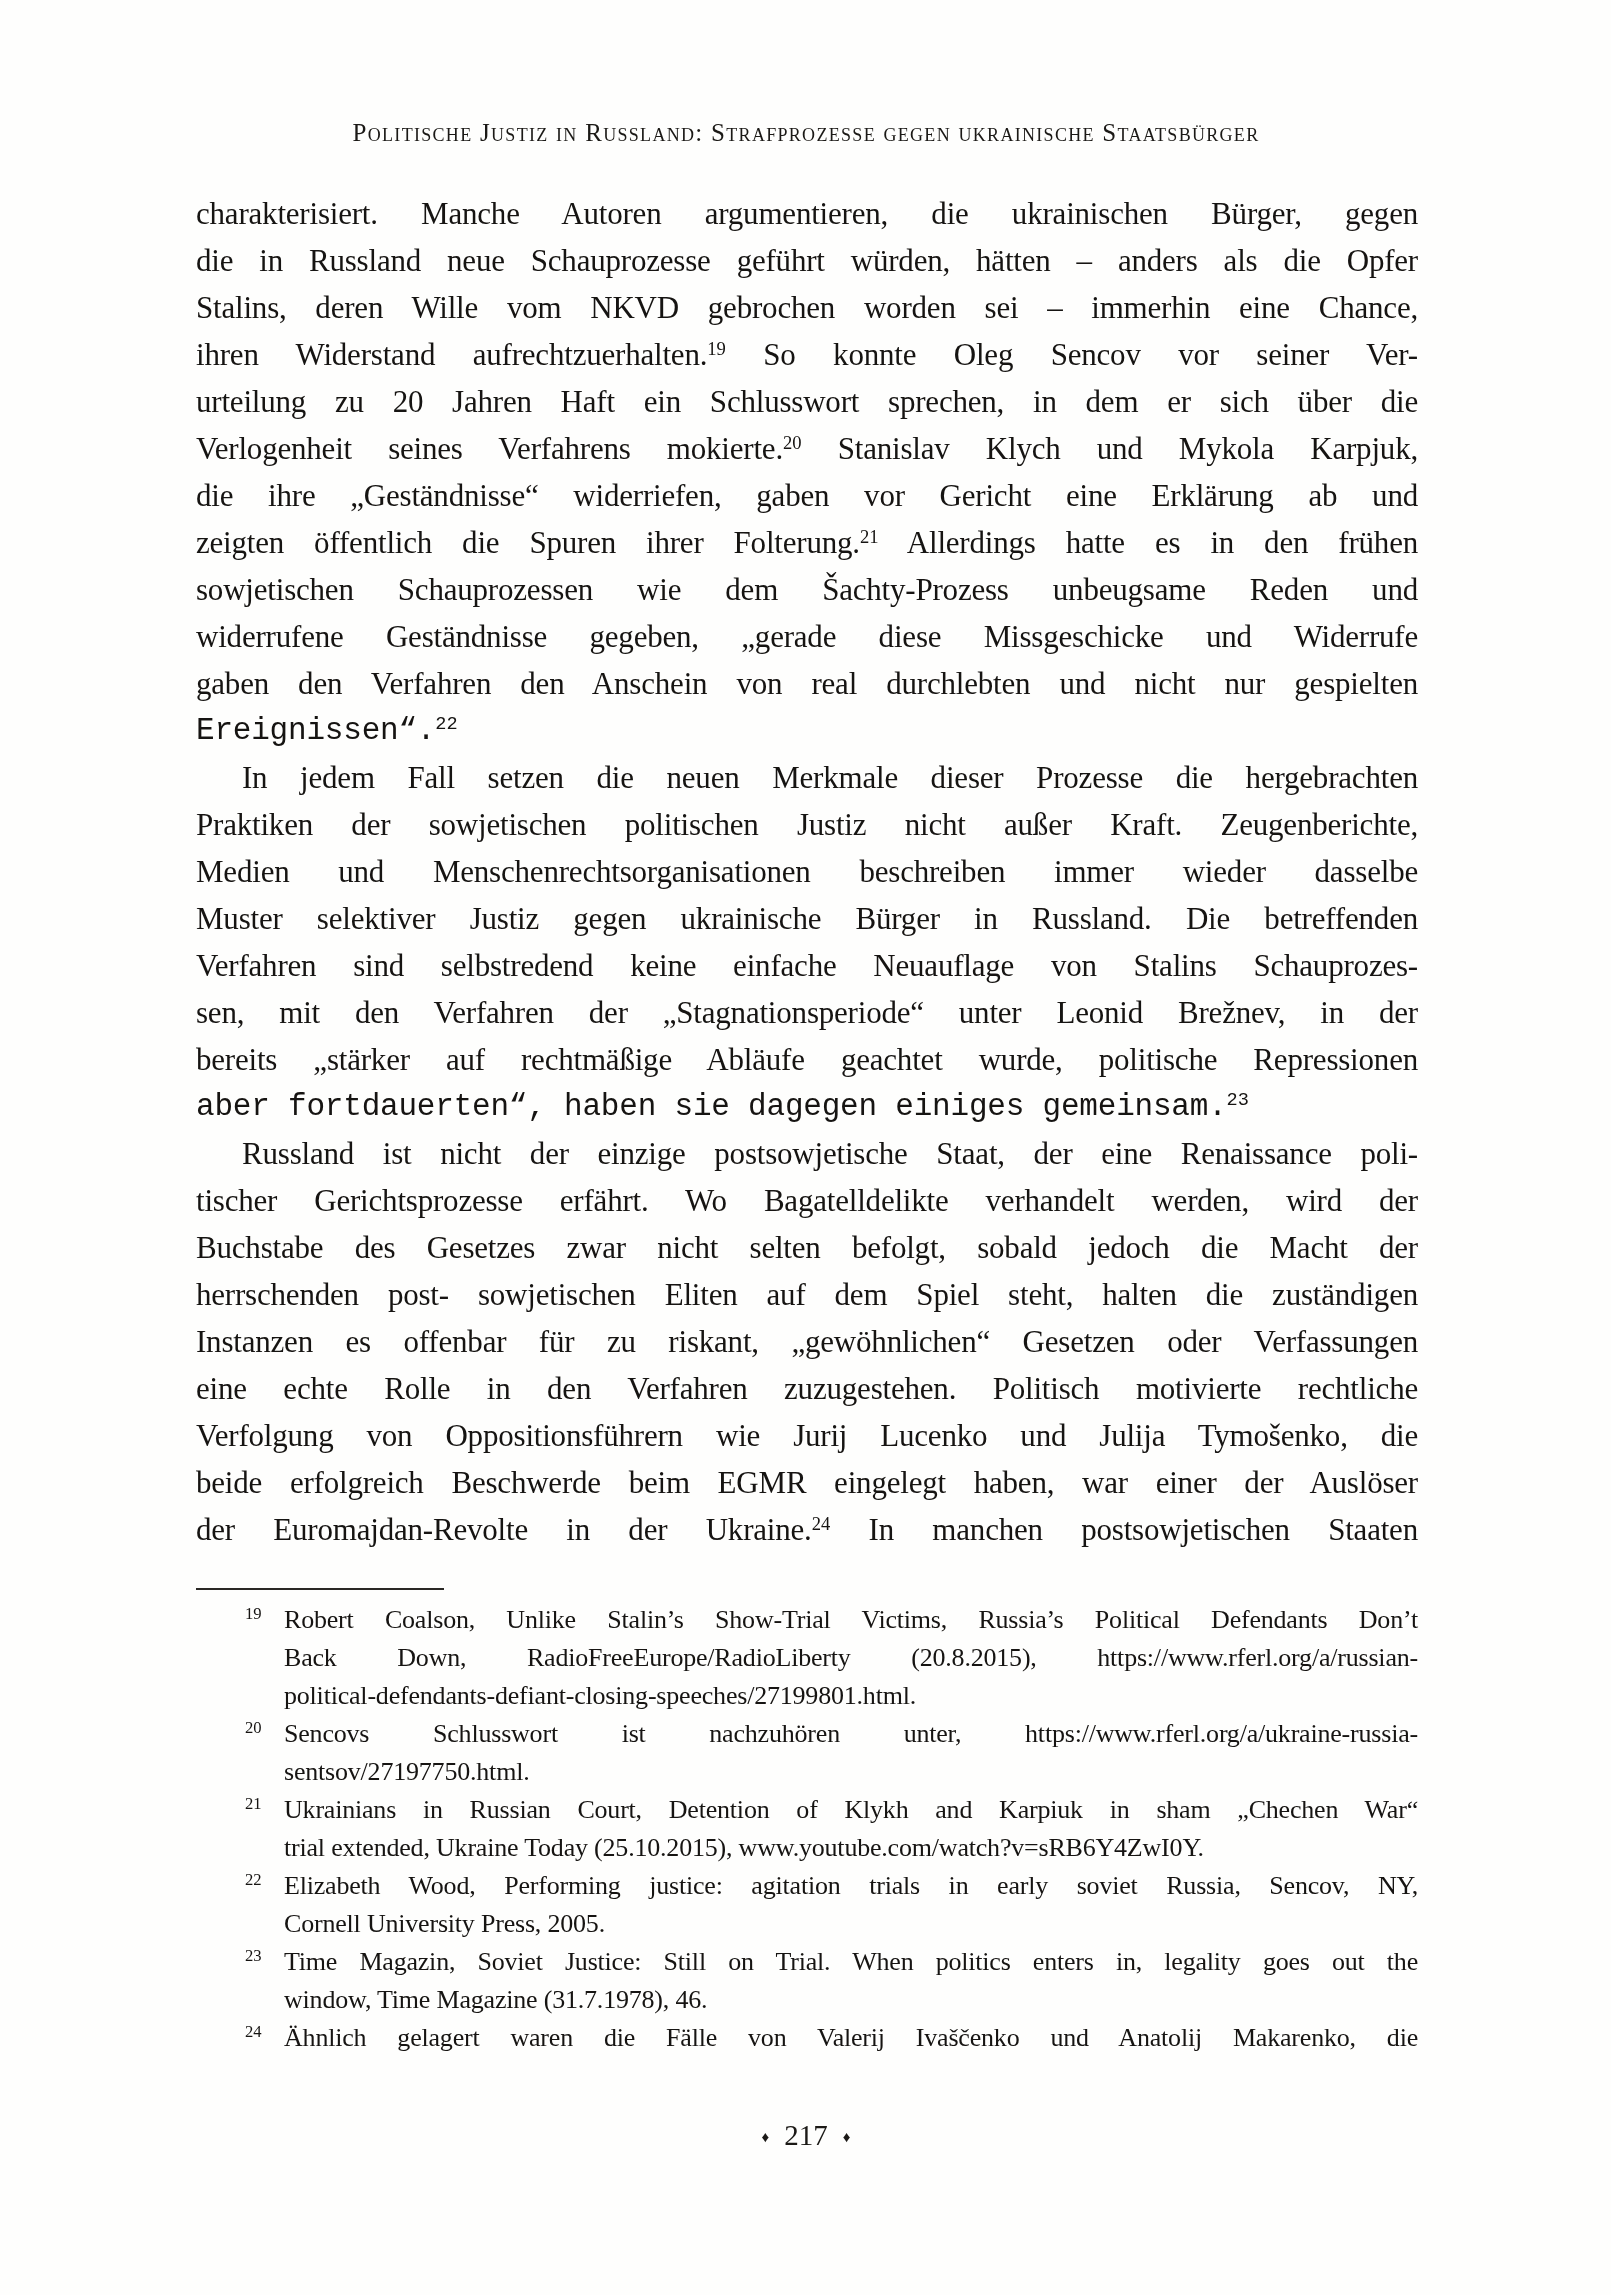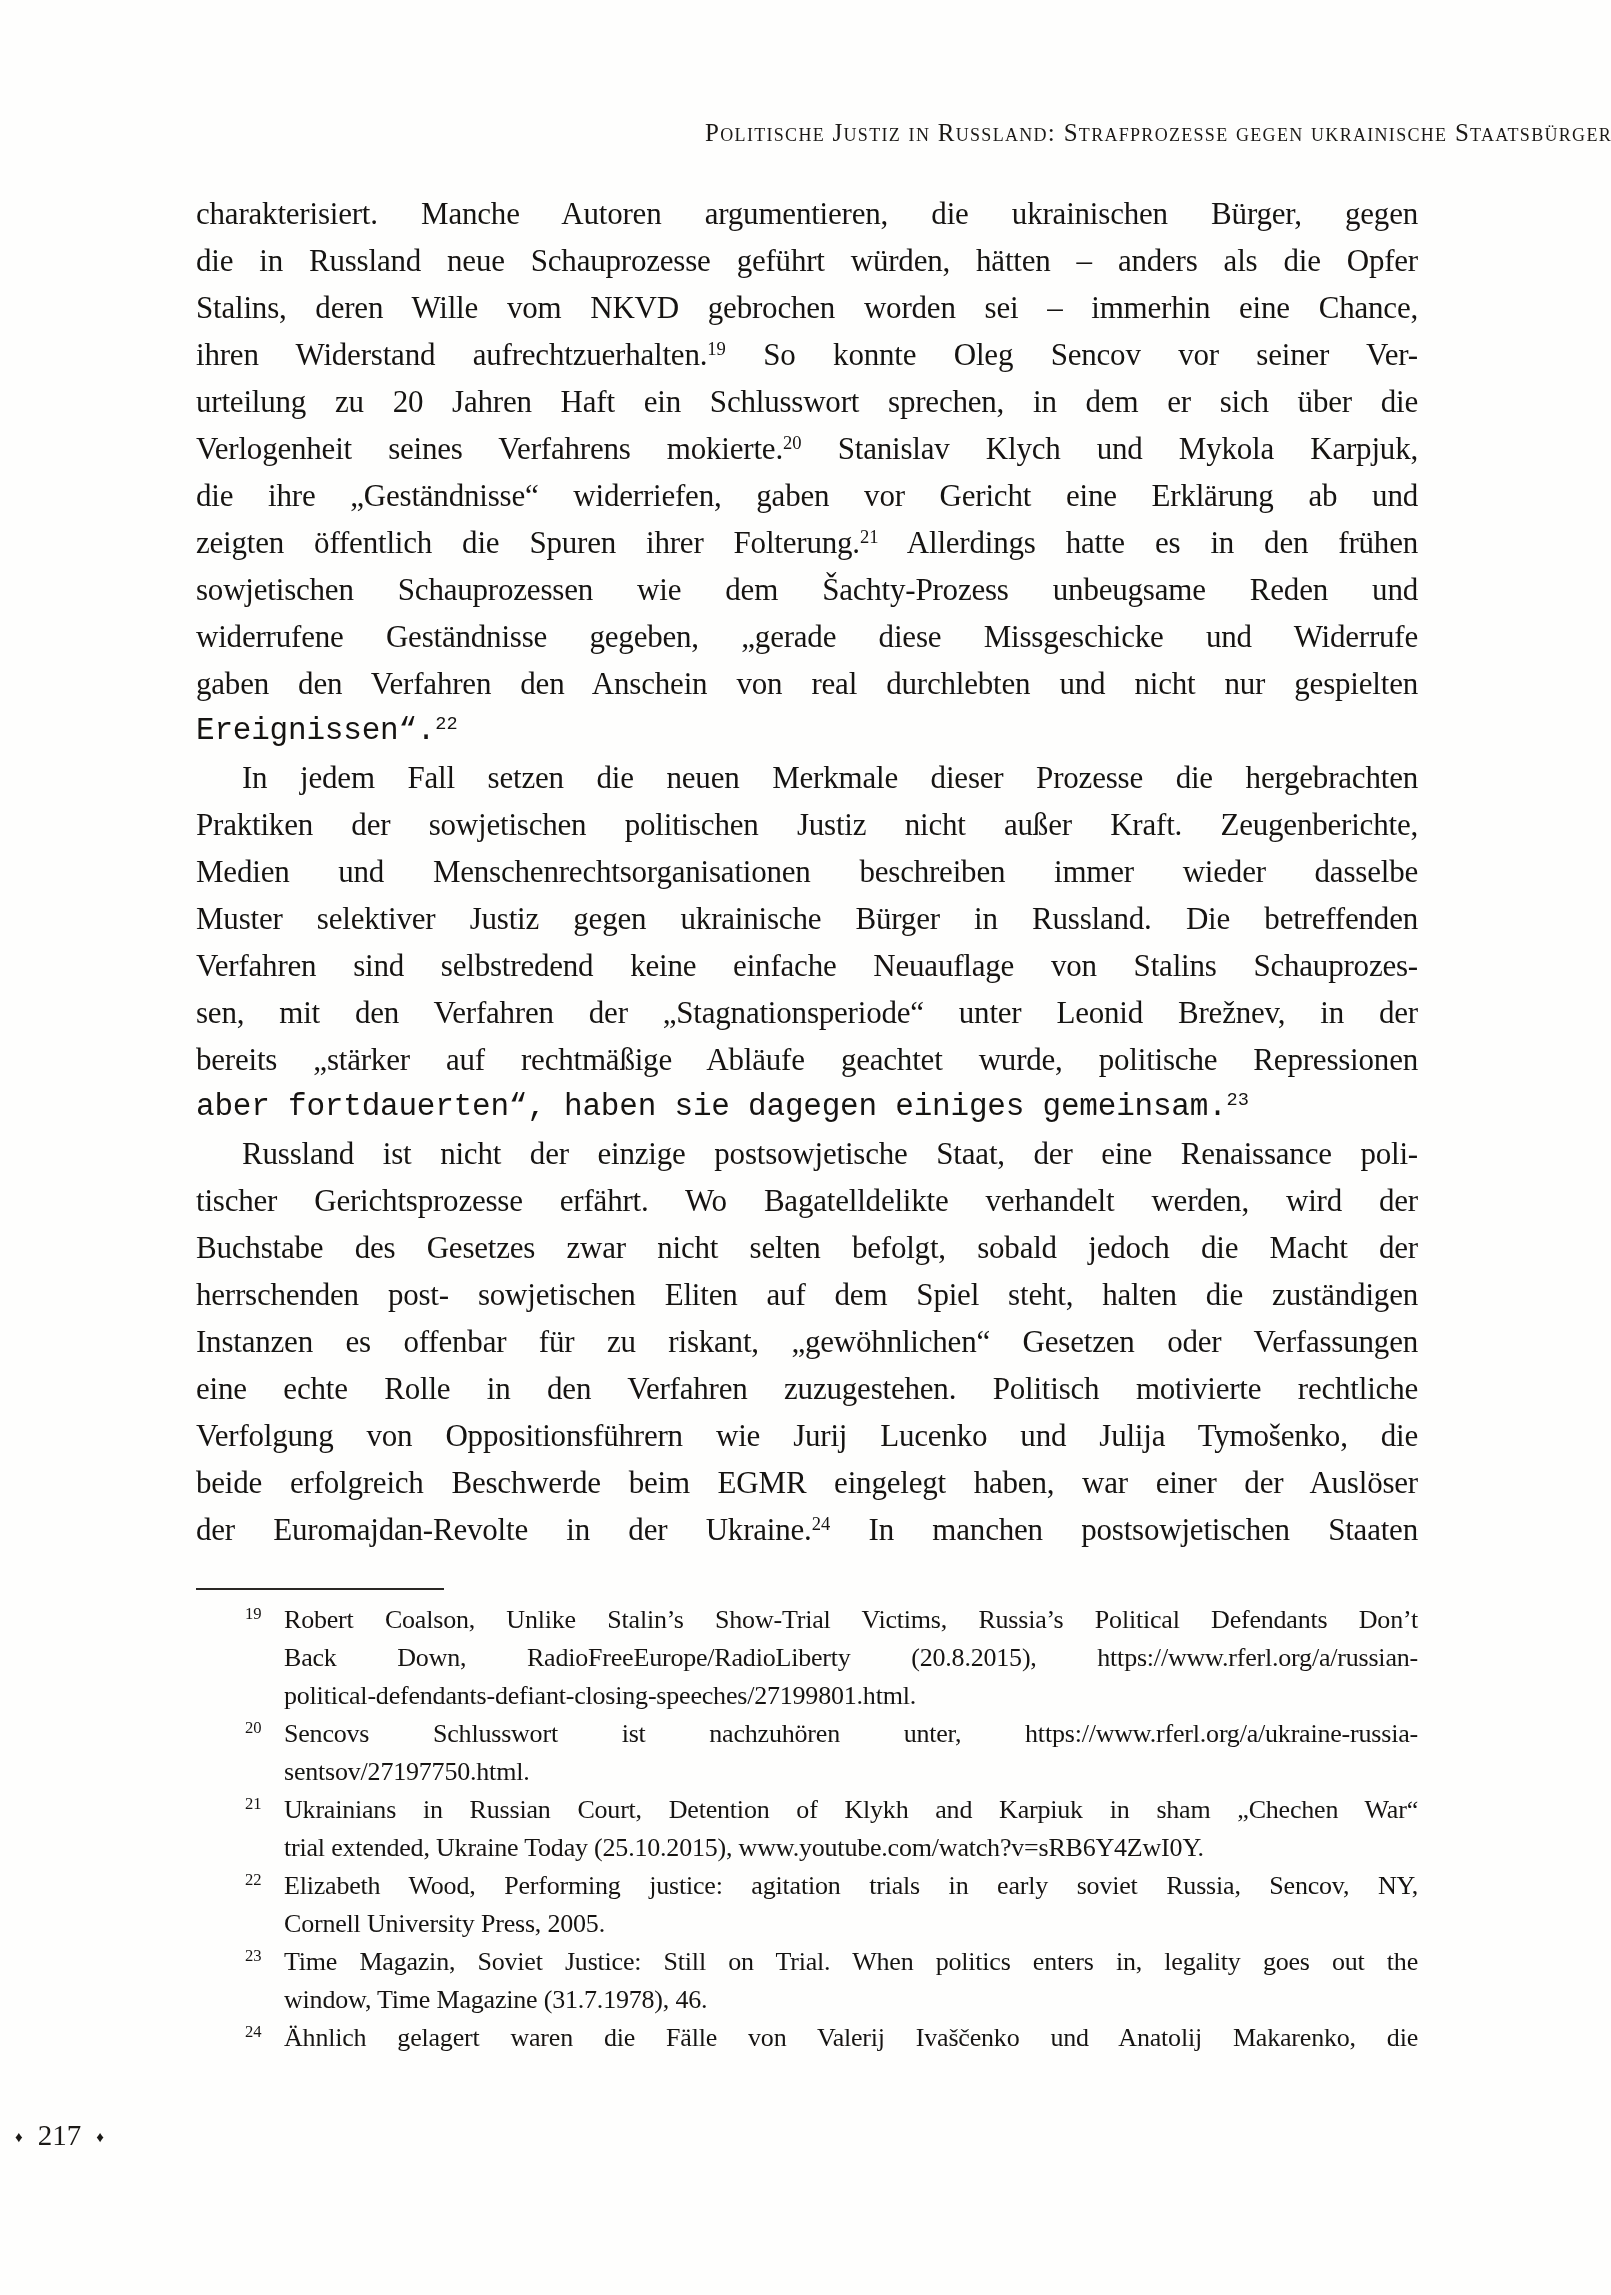--- a/index.html
+++ b/index.html
@@ -14,21 +14,21 @@
     background: #fefefd;
     color: #161412;
     font-family: "Liberation Serif", "DejaVu Serif", serif;
     overflow: hidden;
   }
   .running-header {
     position: absolute;
     top: 119px;
     left: 0;
     width: 100%;
-    text-align: right;
+    text-align: center;
     font-variant: small-caps;
     font-size: 25px;
     letter-spacing: 1.3px;
     color: #1b1916;
   }
   .body-text {
     position: absolute;
     top: 190px;
     left: 196px;
     width: 1222px;
@@ -91,20 +91,21 @@
     left: 49px;
     top: -0.35em;
     font-size: 0.64em;
     letter-spacing: 0;
   }
   .page-footer {
     position: absolute;
     top: 2119px;
     left: 0;
     width: 100%;
+    text-align: center;
     font-size: 29px;
     color: #1b1916;
   }
   .ornament {
     font-size: 0.52em;
     position: relative;
     top: -0.22em;
     padding: 0 15px;
   }
 </style>

